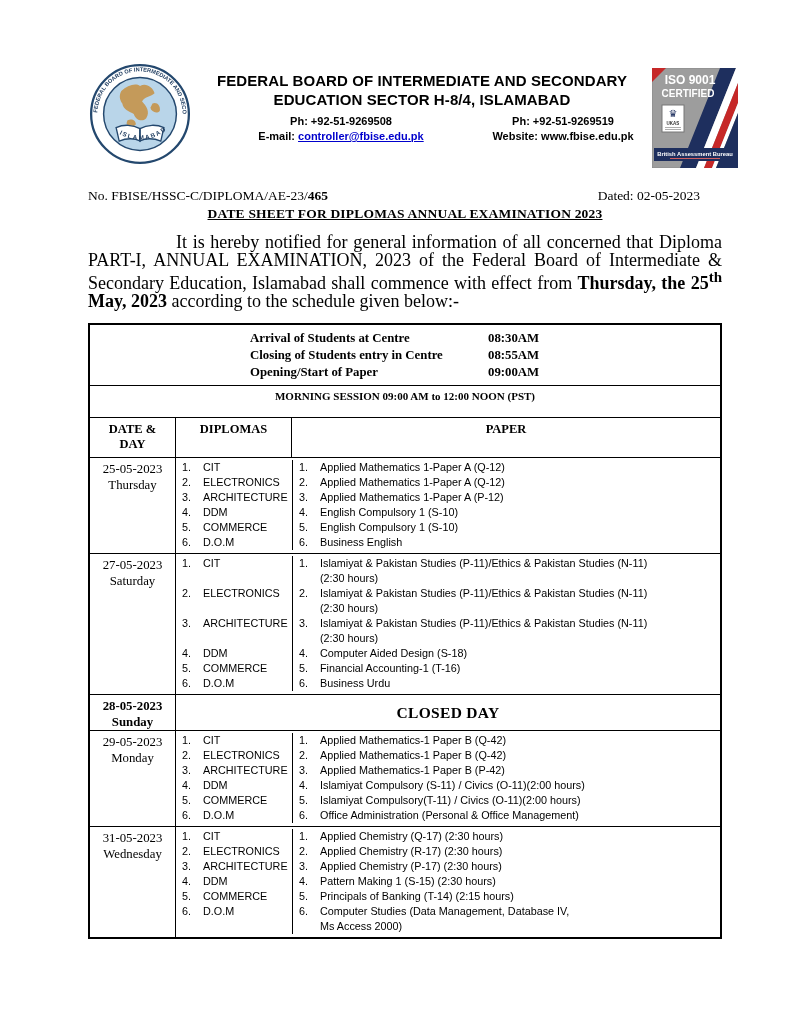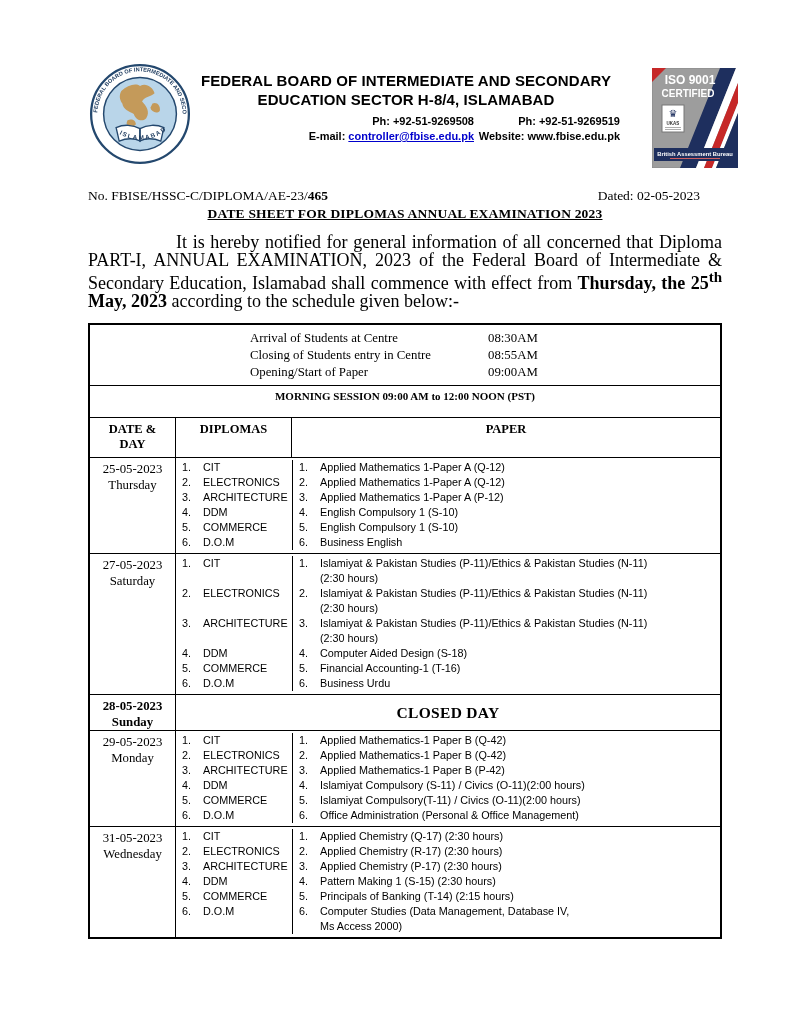--- a/index.html
+++ b/index.html
@@ -7,34 +7,34 @@
   .page { width:791px; height:1024px; position:relative; background:#fff; color:#000;
           font-family:"Liberation Serif", serif; overflow:hidden; }
   .content { position:absolute; left:88px; top:62px; width:634px; }
 
   
   .letterhead { display:flex; align-items:flex-start; }
   .logo-wrap { width:104px; height:104px; flex:0 0 auto; }
   .head-center { flex:1; text-align:center; padding-top:9px; font-family:"Liberation Sans", sans-serif; }
   .org-name { font-weight:bold; font-size:15px; line-height:19px; letter-spacing:0.1px; }
   .contact-grid { display:grid; grid-template-columns:266px auto; margin-top:5px;
-                  font-size:11px; font-weight:bold; text-align:right; padding-left:16px; line-height:15px; }
+                  font-size:11px; font-weight:bold; text-align:center; padding-left:16px; line-height:15px; }
   .email-link { color:#0000cc; text-decoration:underline; cursor:pointer; }
-  .badge-wrap { width:70px; flex:0 0 auto; padding-top:6px;margin-left:32px; }
+  .badge-wrap { width:70px; flex:0 0 auto; padding-top:6px; }
 
   
   .ref-row { display:flex; justify-content:space-between; margin-top:16px; font-size:13.5px; padding-right:22px; }
   .bold { font-weight:bold; }
   .doc-title { text-align:center; margin-top:2px; font-size:13.5px; font-weight:bold;
                text-decoration:underline; letter-spacing:0.2px; }
   .intro { margin-top:12px; font-size:18px; line-height:17.5px; text-align:justify; text-indent:88px; }
 
   
   .tbl { margin-top:13px; border:2px solid #000; }
-  .times-section { border-bottom:1px solid #000; padding:5px 0 4px; font-weight:normal;
+  .times-section { border-bottom:1px solid #000; padding:5px 0 4px; font-weight:bold;
                    font-size:12.8px; line-height:17px; }
   .time-line { display:flex; padding-left:160px; }
   .time-label { width:238px; }
   .session-row { border-bottom:1px solid #000; text-align:center; font-weight:bold;
                  font-size:11px; padding:4px 0 15px; }
   .hdr-row { display:grid; grid-template-columns:85px 116px 1fr; border-bottom:1px solid #000;
              font-weight:bold; font-size:12.5px; }
   .hdr-cell { padding:4px 2px 5px; text-align:center; line-height:15px; }
   .hdr-cell + .hdr-cell { border-left:1px solid #000; }
   .prelines { white-space:pre-line; }

